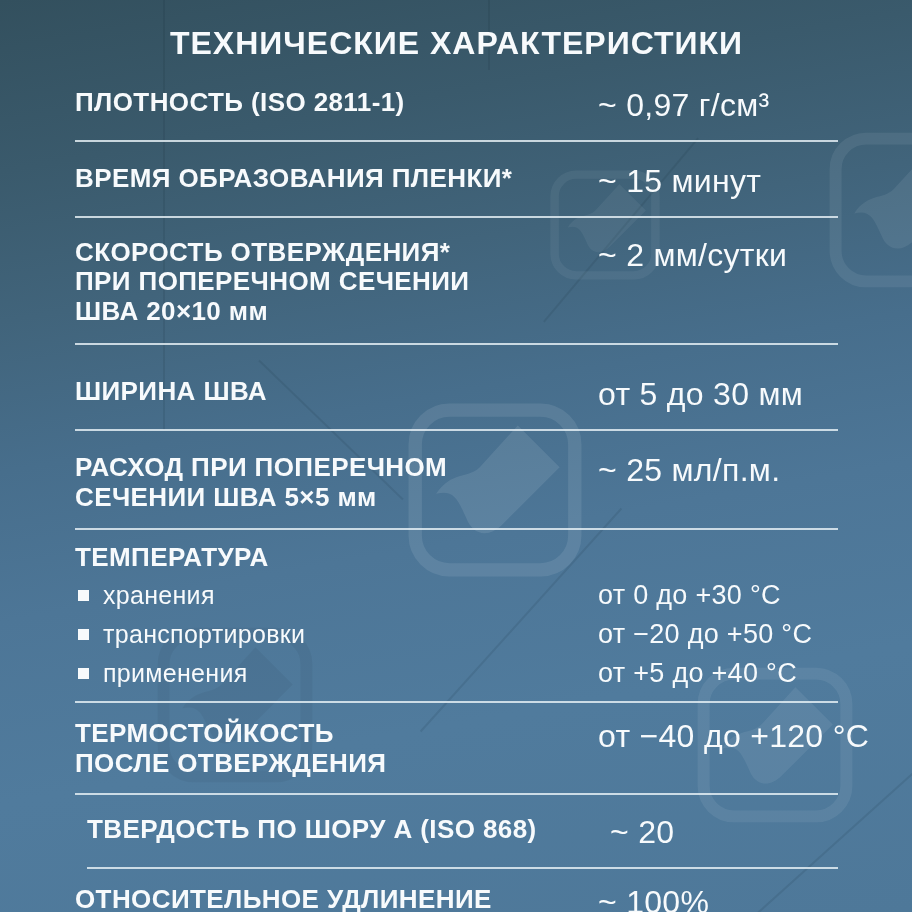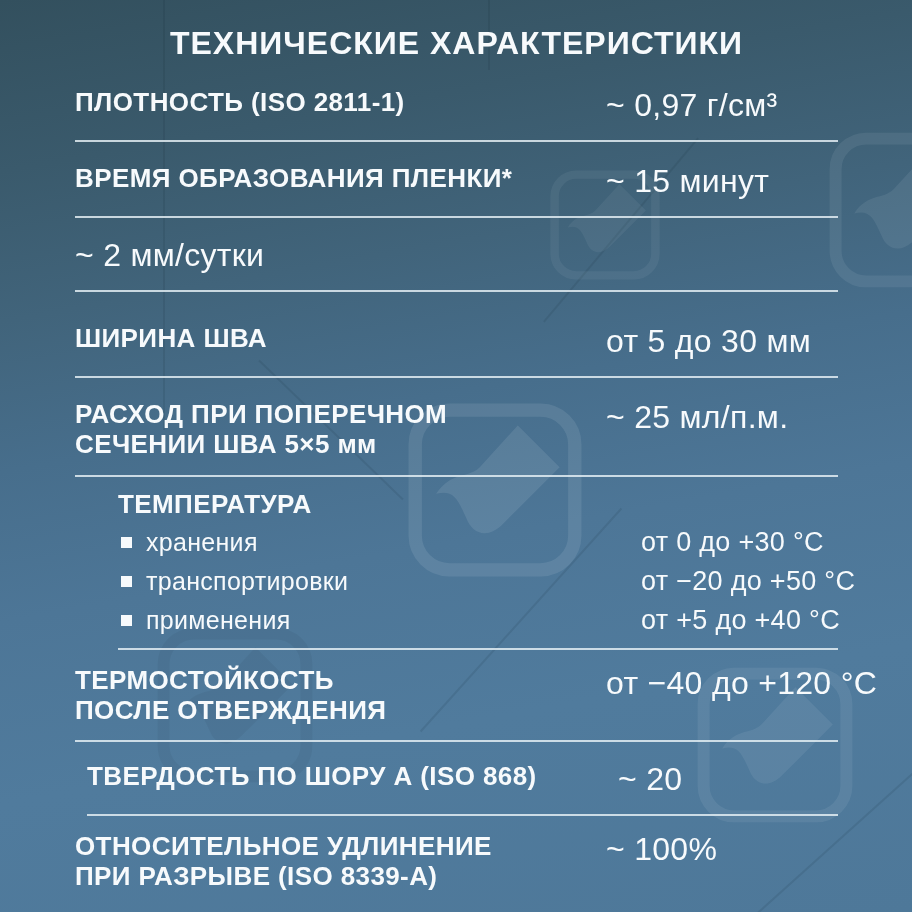--- a/index.html
+++ b/index.html
@@ -46,21 +46,20 @@
     letter-spacing: 1px;
     line-height: 1.05;
     white-space: nowrap;
   }
   .table { margin-top: 2px; }
   .row {
     display: grid;
     grid-template-columns: 523px auto;
     align-items: start;
     border-bottom: 2px solid rgba(232, 241, 247, 0.82);
-    gap: 8px;
   }
   .row.last { border-bottom: none; }
   .label {
     font-size: 26px;
     font-weight: bold;
     letter-spacing: 0.4px;
     line-height: 1.13;
     white-space: pre-line;
   }
   .value {
@@ -77,21 +76,20 @@
   .r5 { padding: 22px 0 16px; }
   .r7 { padding: 16px 0 15px; }
   .r8 { padding: 20px 0 17px; margin-left: 12px; }
   .r9 { padding: 16px 0 0; }
 
   
   .row.temp {
     display: block;
     padding: 13px 0 12px;
     border-bottom: 2px solid rgba(232, 241, 247, 0.82);
-    margin-left: 43px;
   }
   .subrow {
     display: grid;
     grid-template-columns: 523px auto;
     align-items: center;
     margin-top: 8px;
   }
   .subcell { display: flex; align-items: center; }
   .bullet {
     width: 11px; height: 11px;
@@ -164,20 +162,23 @@
         <div class="label">ПЛОТНОСТЬ (ISO 2811-1)</div>
         <div class="value">~ 0,97 г/см³</div>
       </div>
 
       <div class="row r2">
         <div class="label">ВРЕМЯ ОБРАЗОВАНИЯ ПЛЕНКИ*</div>
         <div class="value">~ 15 минут</div>
       </div>
 
       <div class="row r3">
+        <div class="label">СКОРОСТЬ ОТВЕРЖДЕНИЯ*
+ПРИ ПОПЕРЕЧНОМ СЕЧЕНИИ
+ШВА 20×10 мм</div>
         <div class="value">~ 2 мм/сутки</div>
       </div>
 
       <div class="row r4">
         <div class="label">ШИРИНА ШВА</div>
         <div class="value">от 5 до 30 мм</div>
       </div>
 
       <div class="row r5">
         <div class="label">РАСХОД ПРИ ПОПЕРЕЧНОМ

